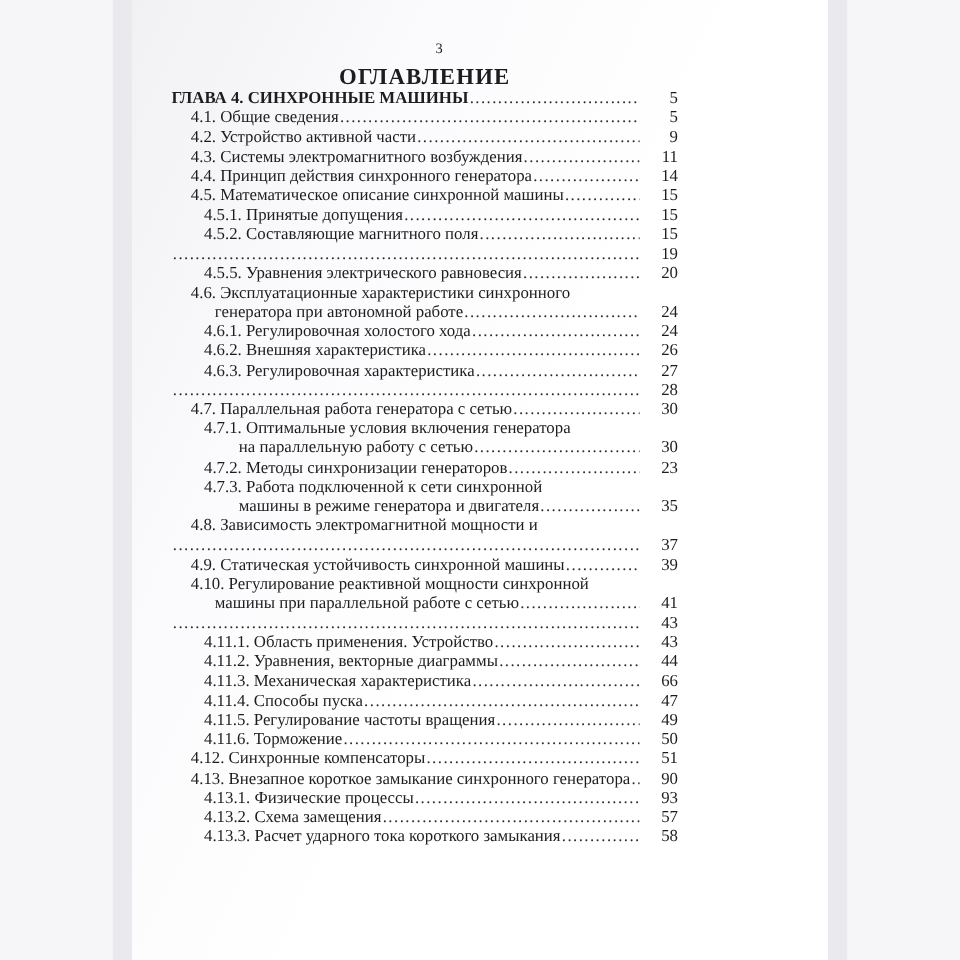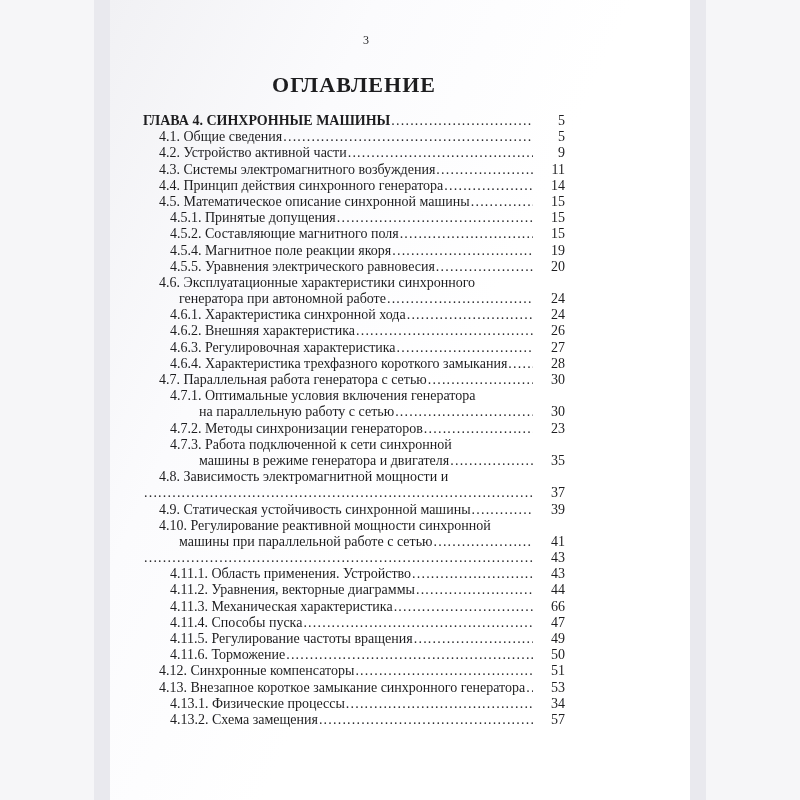--- a/index.html
+++ b/index.html
@@ -36,29 +36,28 @@
   }
   .page-num {
     padding-top: 33px;
     text-align: center;
     font-size: 12px;
     line-height: 14px;
     position: relative;
     left: 12px;
   }
   .doc-title {
-    margin-top: 27px;
+    margin-top: 7px;
     text-align: center;
-    font-size: 22px;
+    font-size: 19px;
     line-height: 21px;
     font-weight: bold;
     letter-spacing: 1px;
   }
   .toc {
-    margin-top: 18px;
     font-size: 14px;
   }
   .row {
     display: flex;
     align-items: baseline;
     line-height: 16.2px;
     height: 16.2px;
     white-space: nowrap;
   }
   .txt { flex: none; }
@@ -129,54 +128,52 @@
           <span class="txt lv3">4.5.1. Принятые допущения</span>
           <span class="dots"></span>
           <span class="pg">15</span>
         </div>
         <div class="row">
           <span class="txt lv3">4.5.2. Составляющие магнитного поля</span>
           <span class="dots"></span>
           <span class="pg">15</span>
         </div>
         <div class="row">
-          <span class="txt lv3">4.5.4. Магнитное поле реакции якоря</span>
           <span class="dots"></span>
           <span class="pg">19</span>
         </div>
         <div class="row">
           <span class="txt lv3">4.5.5. Уравнения электрического равновесия</span>
           <span class="dots"></span>
           <span class="pg">20</span>
         </div>
         <div class="row">
           <span class="txt lv2">4.6. Эксплуатационные характеристики синхронного</span>
         </div>
         <div class="row">
           <span class="txt cont2">генератора при автономной работе</span>
           <span class="dots"></span>
           <span class="pg">24</span>
         </div>
         <div class="row">
-          <span class="txt lv3">4.6.1. Характеристика синхронной хода</span>
+          <span class="txt lv3">4.6.1. Регулировочная холостого хода</span>
           <span class="dots"></span>
           <span class="pg">24</span>
         </div>
         <div class="row">
           <span class="txt lv3">4.6.2. Внешняя характеристика</span>
           <span class="dots"></span>
           <span class="pg">26</span>
         </div>
         <div class="row">
           <span class="txt lv3">4.6.3. Регулировочная характеристика</span>
           <span class="dots"></span>
           <span class="pg">27</span>
         </div>
         <div class="row">
-          <span class="txt lv3">4.6.4. Характеристика трехфазного короткого замыкания</span>
           <span class="dots"></span>
           <span class="pg">28</span>
         </div>
         <div class="row">
           <span class="txt lv2">4.7. Параллельная работа генератора с сетью</span>
           <span class="dots"></span>
           <span class="pg">30</span>
         </div>
         <div class="row">
           <span class="txt lv3">4.7.1. Оптимальные условия включения генератора</span>
@@ -254,27 +251,32 @@
           <span class="pg">50</span>
         </div>
         <div class="row">
           <span class="txt lv2">4.12. Синхронные компенсаторы</span>
           <span class="dots"></span>
           <span class="pg">51</span>
         </div>
         <div class="row">
           <span class="txt lv2">4.13. Внезапное короткое замыкание синхронного генератора</span>
           <span class="dots"></span>
-          <span class="pg">53</span>
+          <span class="pg">90</span>
         </div>
         <div class="row">
           <span class="txt lv3">4.13.1. Физические процессы</span>
           <span class="dots"></span>
-          <span class="pg">34</span>
+          <span class="pg">93</span>
         </div>
         <div class="row">
           <span class="txt lv3">4.13.2. Схема замещения</span>
           <span class="dots"></span>
           <span class="pg">57</span>
+        </div>
+        <div class="row">
+          <span class="txt lv3">4.13.3. Расчет ударного тока короткого замыкания</span>
+          <span class="dots"></span>
+          <span class="pg">58</span>
         </div>
       </div>
   </div>
 </div>
 
 </body></html>

